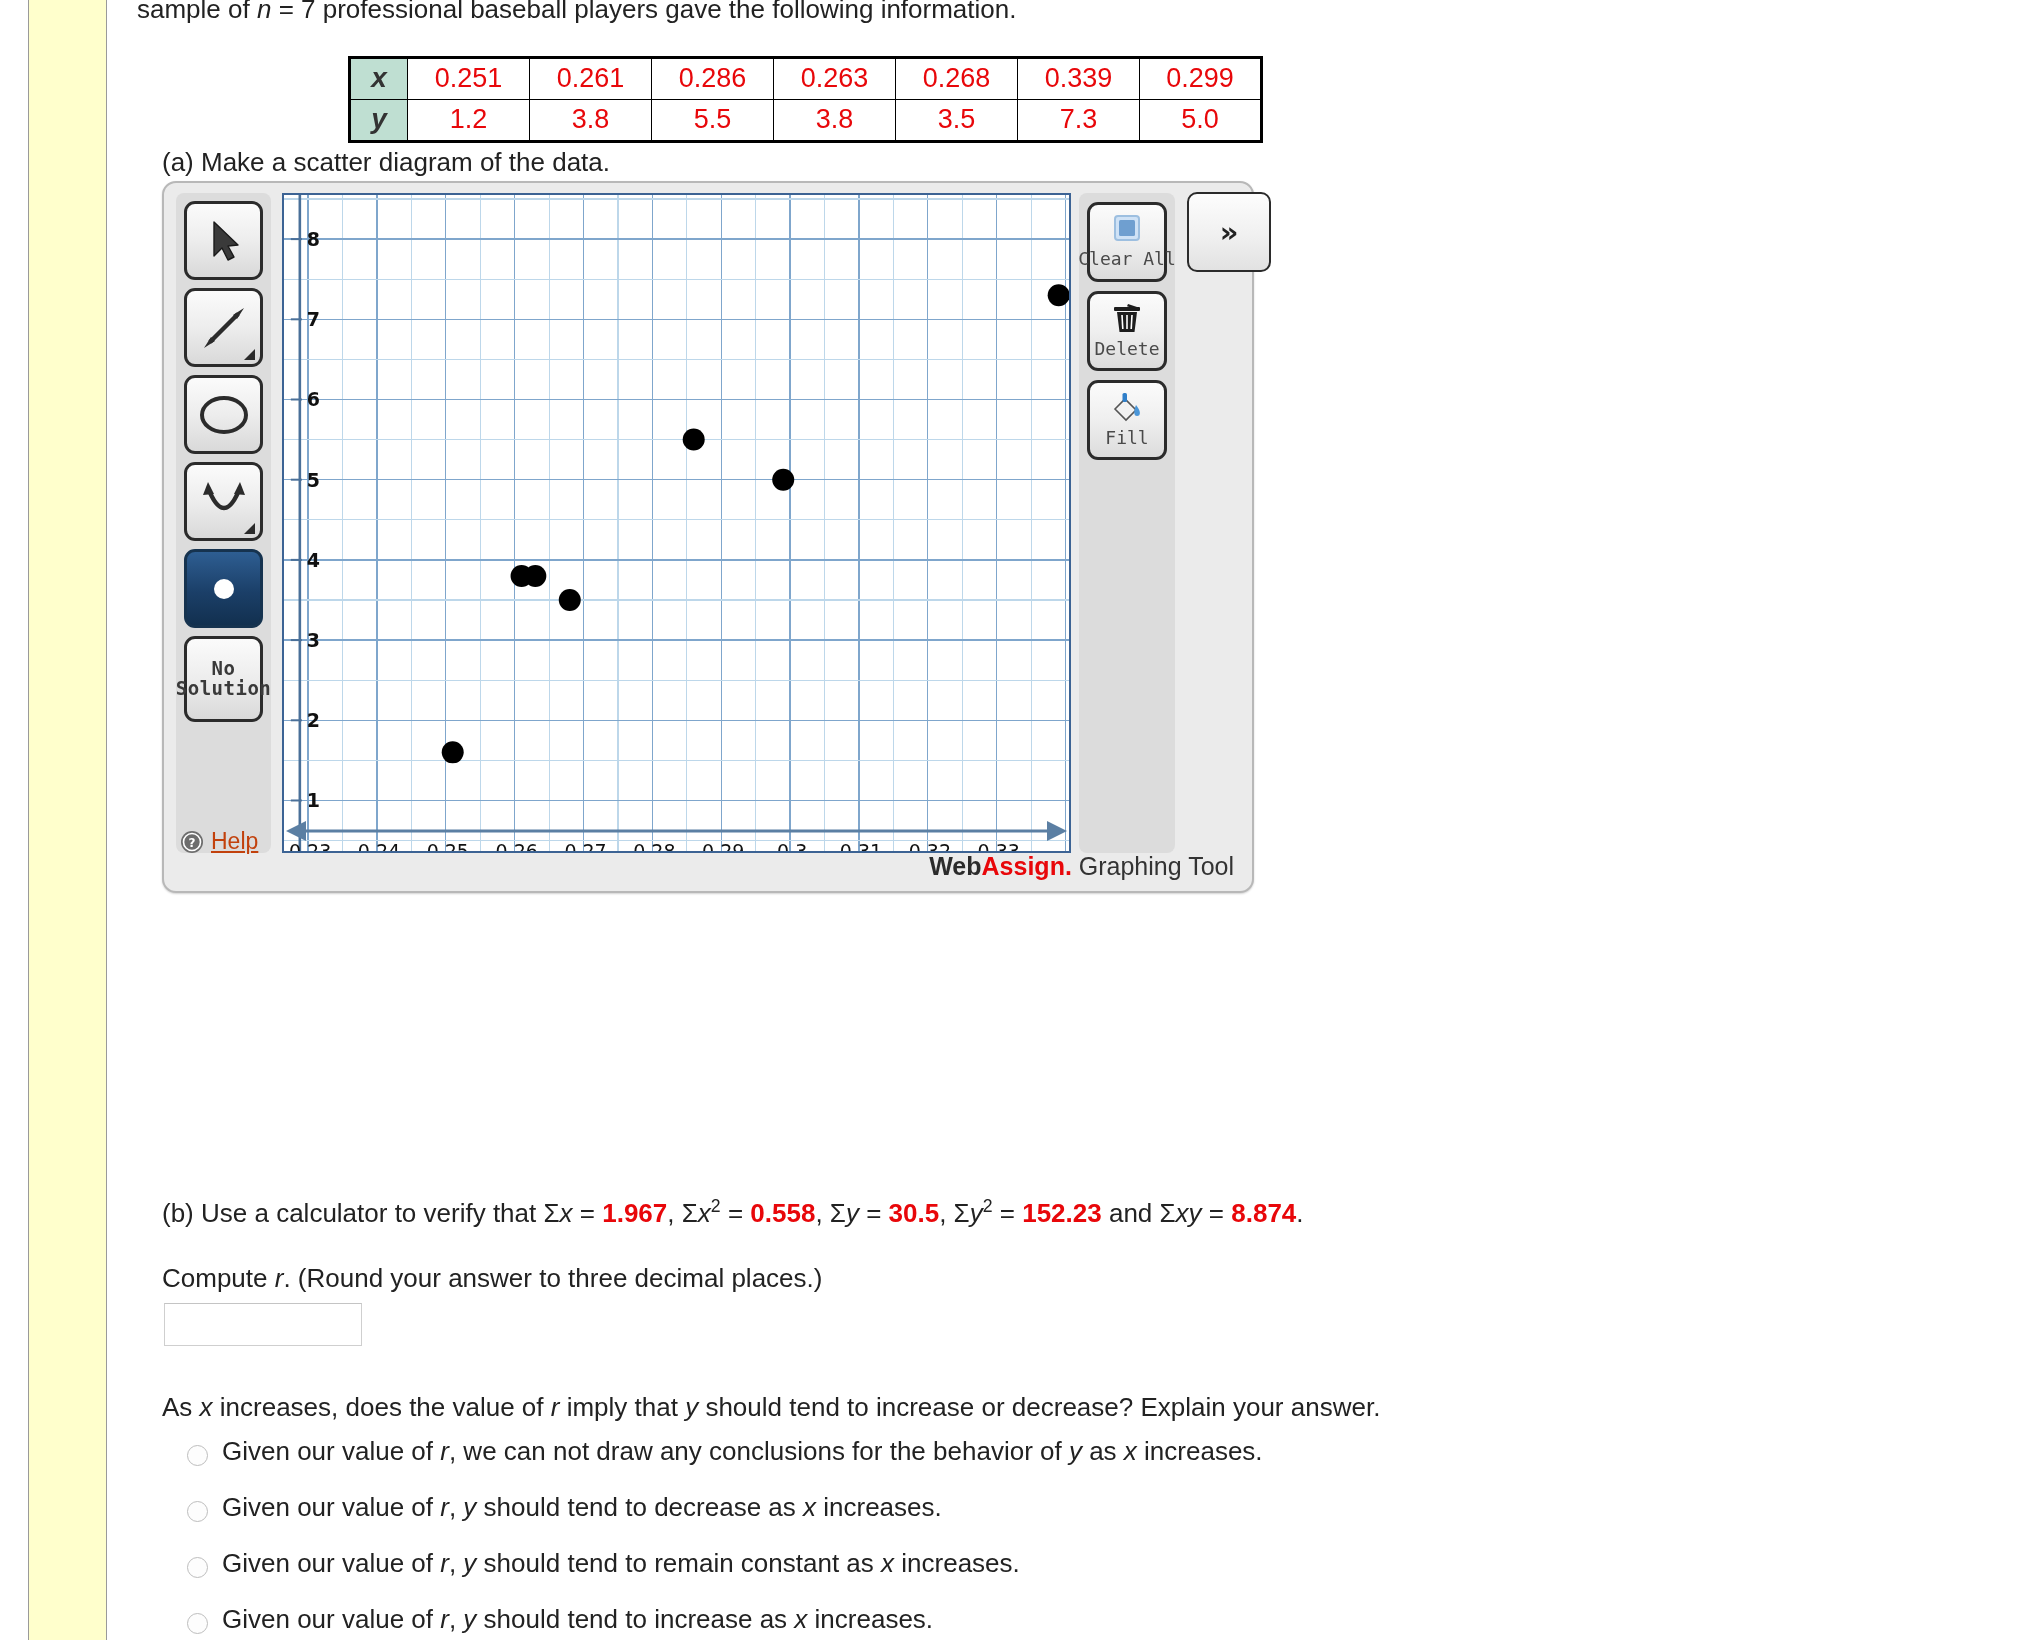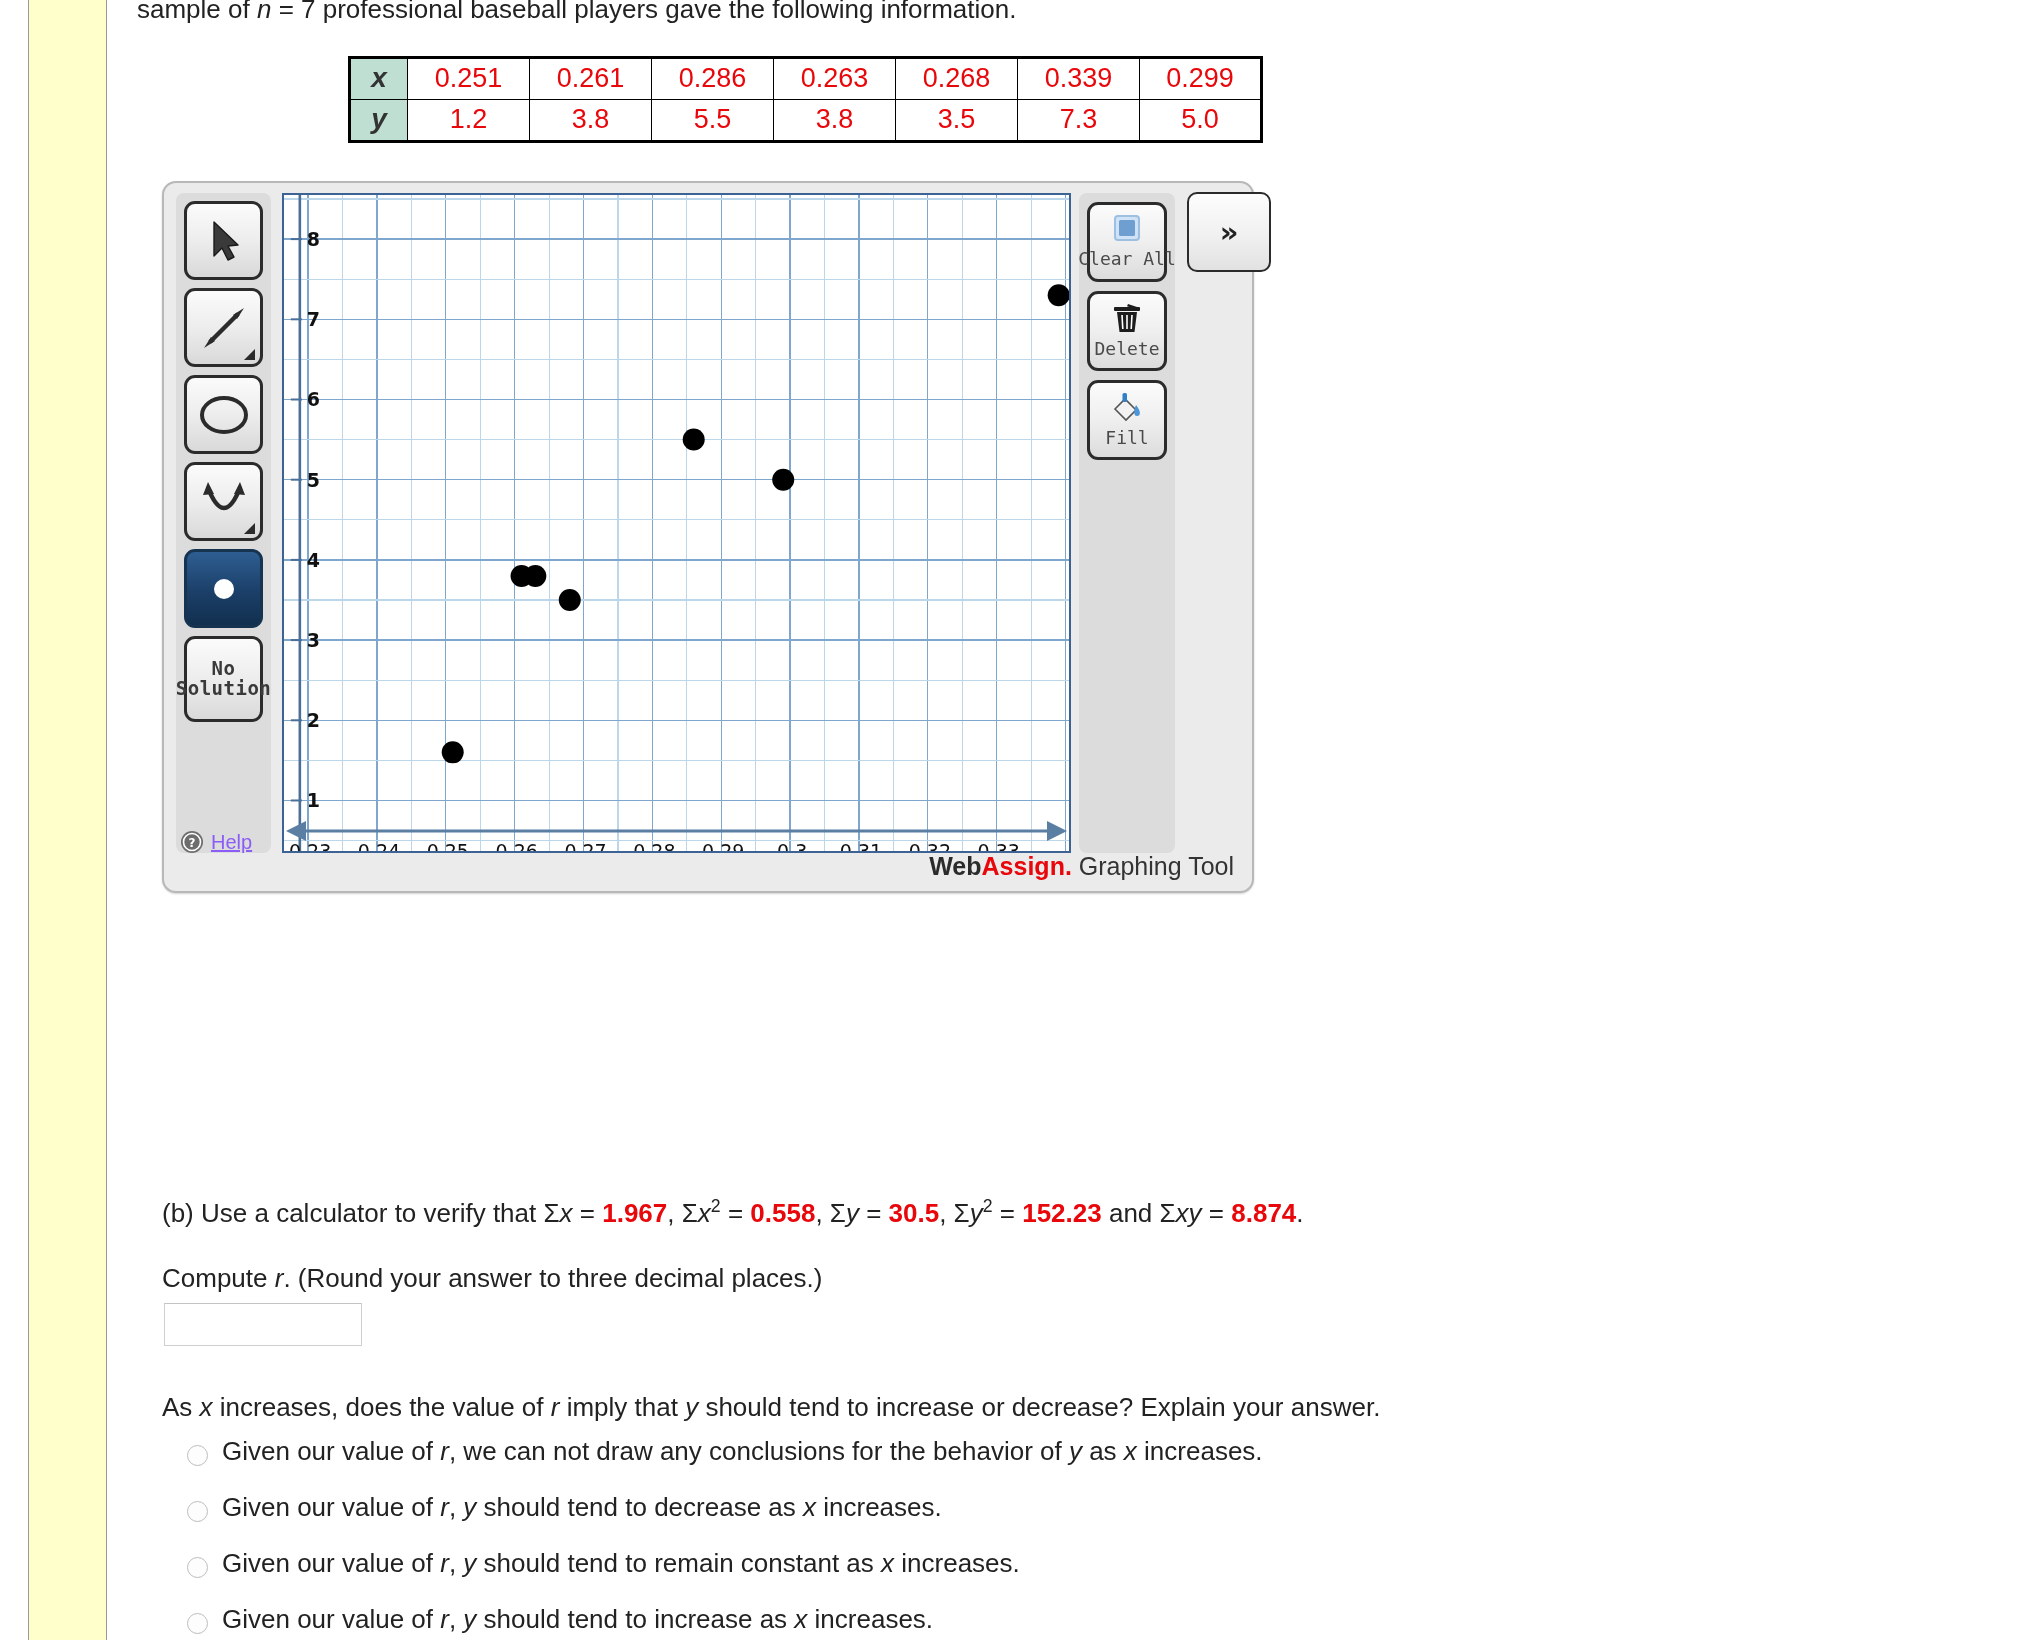--- a/index.html
+++ b/index.html
@@ -187,21 +187,21 @@
     font-family: "DejaVu Sans", sans-serif;
   }
 
   
   #help-row {
     position: absolute;
     left: 15px; bottom: 36px;
     display: flex; align-items: center; gap: 6px;
   }
   #help-row .helptext {
-    font-size: 20px; color: #8b5cf6;
+    font-size: 23px; color: #c2410c;
     text-decoration: underline;
     cursor: pointer;
   }
 
   
   #branding {
     position: absolute;
     right: 18px; bottom: 10px;
     font-size: 25px;
     color: #333;
@@ -299,20 +299,21 @@
         <td class="val">3.8</td>
         <td class="val">5.5</td>
         <td class="val">3.8</td>
         <td class="val">3.5</td>
         <td class="val">7.3</td>
         <td class="val">5.0</td>
       </tr>
     </tbody>
       </table>
 
+    <div class="part-label" id="label-a">(a) Make a scatter diagram of the data.</div>
 
     <div id="graph-tool">
 
       <div id="tool-left">
 
         <div class="tbtn">
           <svg width="40" height="46" viewBox="0 0 40 46">
             <path d="M10 4 L10 38 L18 30 L24 42 L30 39 L24 28 L34 27 Z" fill="#3a3a3a" stroke="#1a1a1a" stroke-width="1.4" stroke-linejoin="round"></path>
           </svg>
         </div>

